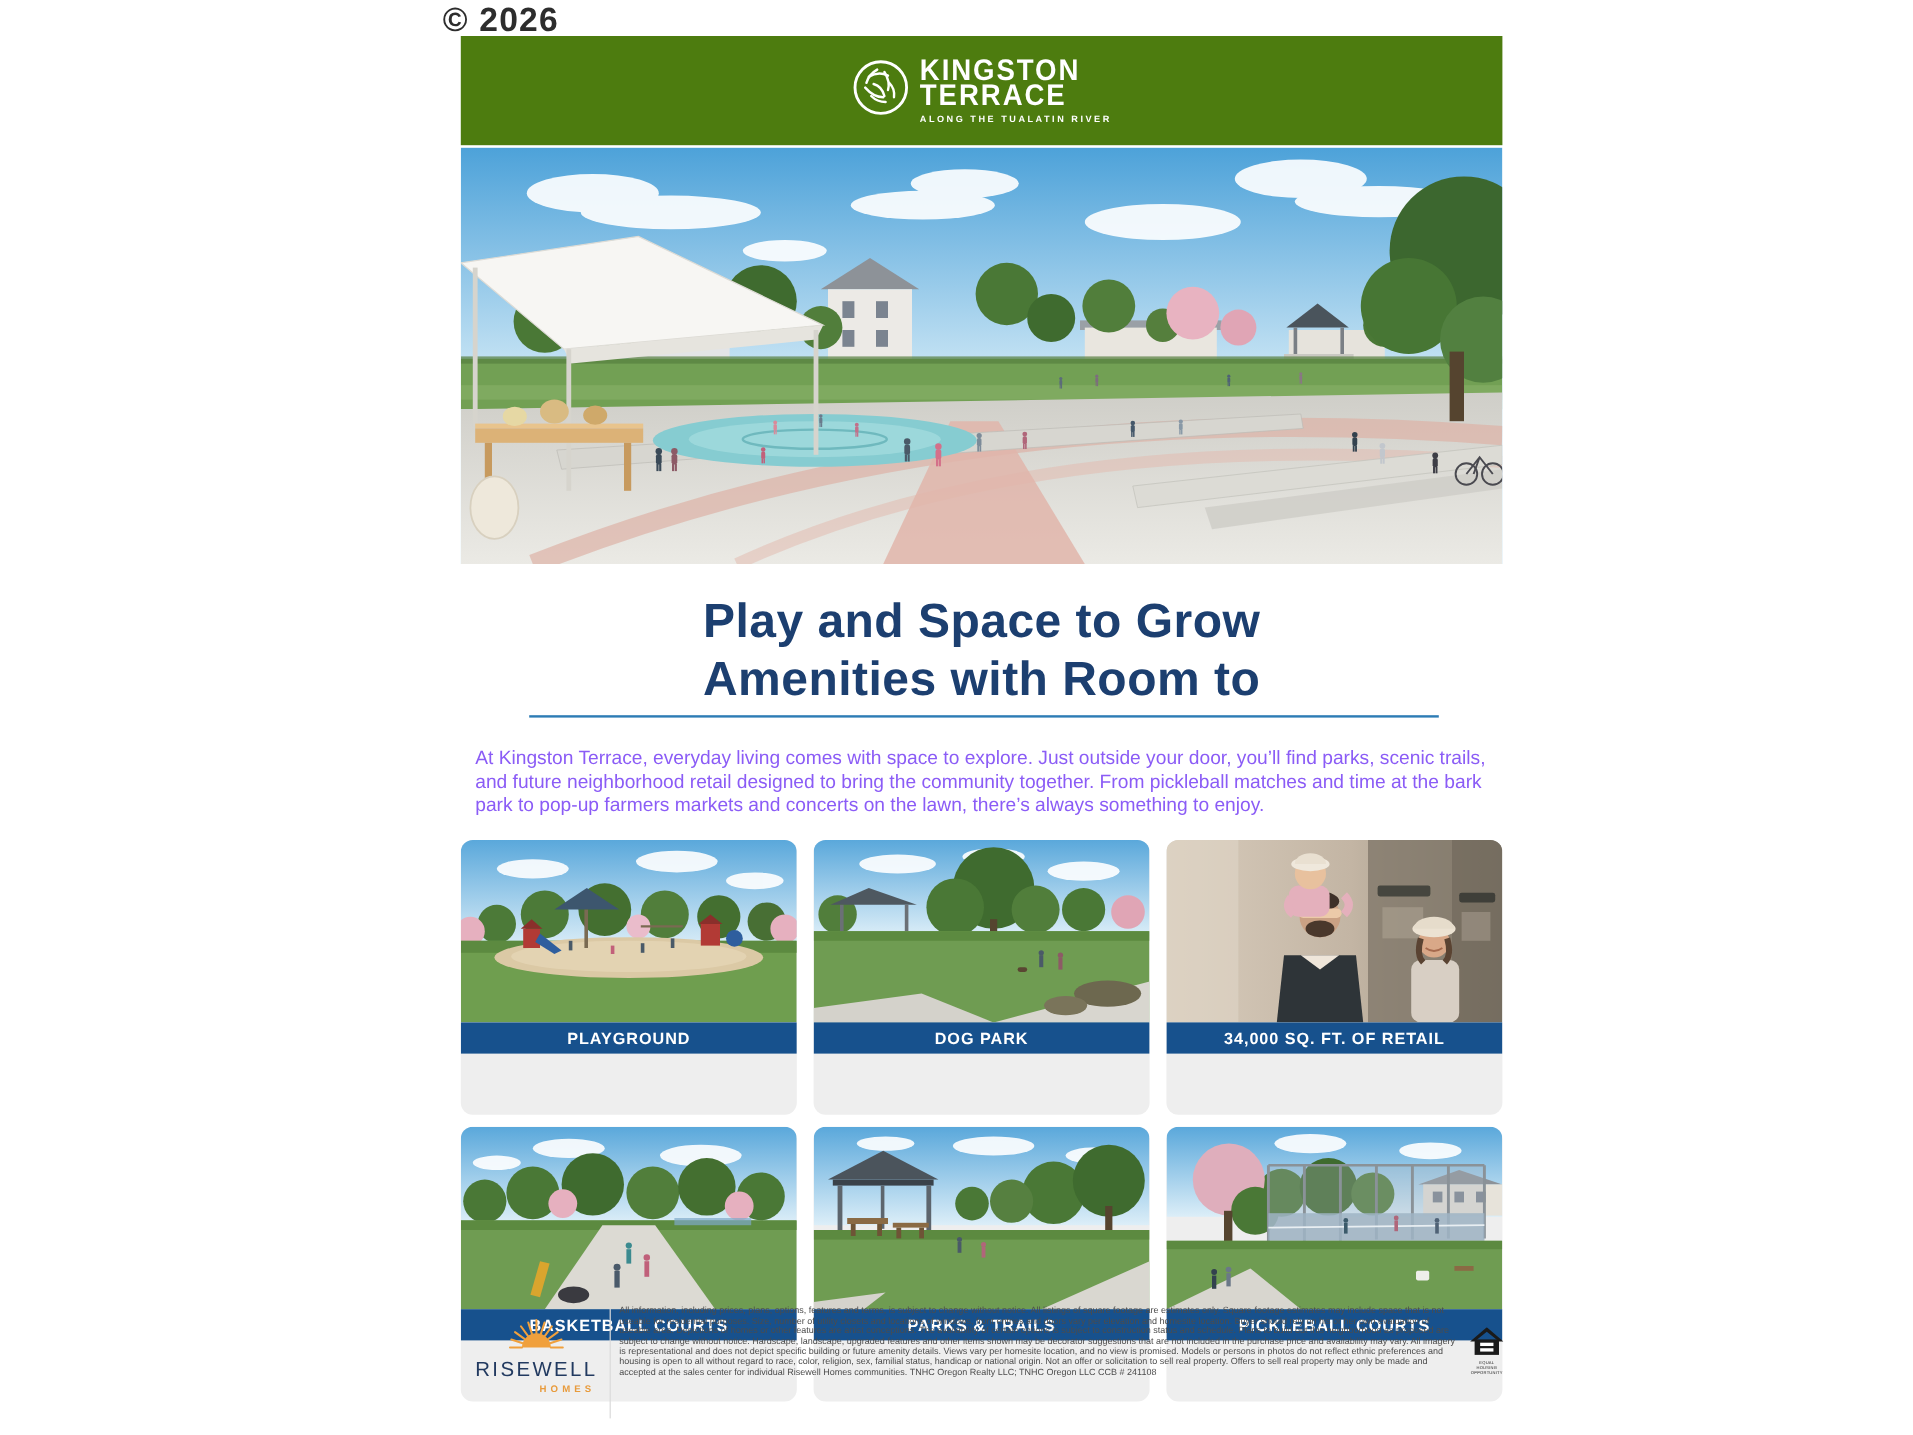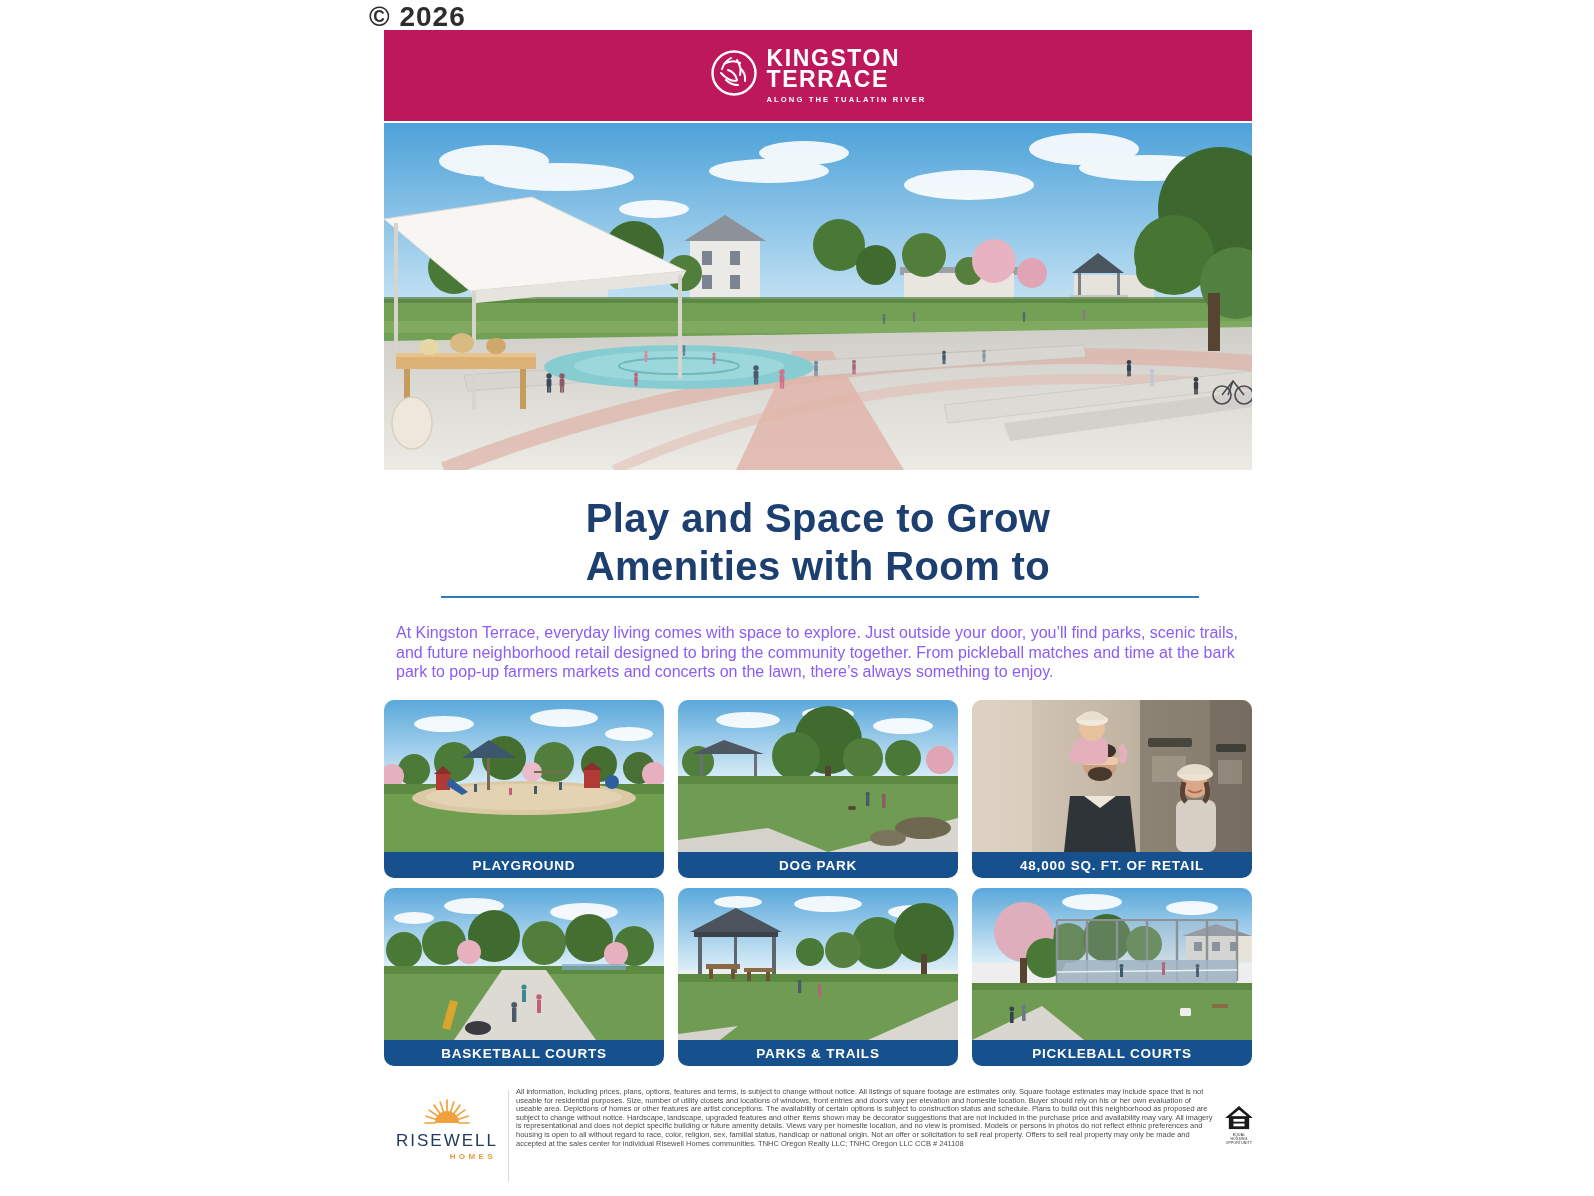--- a/index.html
+++ b/index.html
@@ -9,40 +9,40 @@
 
   .watermark {
     position:absolute; left:333px; top:1px; z-index:6;
     font-size:28px; font-weight:bold; color:#2d2d2d; letter-spacing:1px;
     text-shadow:-2px -2px 0 #fff, 2px -2px 0 #fff, -2px 2px 0 #fff, 2px 2px 0 #fff,
                  0 -2px 0 #fff, 0 2px 0 #fff, -2px 0 0 #fff, 2px 0 0 #fff;
   }
 
   .header {
     position:absolute; left:348px; top:30px; width:868px; height:91px;
-    background:#be185d; display:flex; align-items:center; justify-content:center;
+    background:#4d7c0f; display:flex; align-items:center; justify-content:center;
   }
   .logo-group { display:flex; align-items:flex-start; gap:9px; color:#fff; }
   .logo-circle { width:48px; height:48px; margin-top:2px; }
   .brand-text { display:flex; flex-direction:column; }
   .brand-line { display:block; font-size:23px; font-weight:bold; letter-spacing:1.6px; line-height:21px; transform:scaleY(1.08); transform-origin:top left; }
   .tagline { font-size:7.6px; font-weight:bold; letter-spacing:2.1px; margin-top:6px; }
 
   .hero { position:absolute; left:348px; top:123px; width:868px; height:347px; overflow:hidden; background:#cfe8f5; }
 
   .title { position:absolute; left:348px; top:494px; width:868px; text-align:center;
     color:#1c3f70; font-size:40px; font-weight:bold; line-height:48px; letter-spacing:0.4px; }
   .title-rule { position:absolute; left:405px; top:596px; width:758px; height:2px; background:#2d7cb5; }
 
   .intro { position:absolute; left:360px; top:623px; width:846px; text-align:left;
     font-size:16px; line-height:19.5px; color:#8b5cf6; }
 
   .cards { position:absolute; left:348px; top:700px; width:868px;
     display:grid; grid-template-columns:repeat(3,280px); gap:10px 14px; }
-  .card { width:280px; height:178px; border-radius:10px; overflow:hidden;
+  .card { width:280px; height:229px; border-radius:10px; overflow:hidden;
     display:flex; flex-direction:column; background:#eee; }
   .card-img { width:280px; height:152px; display:block; }
   .card-label { height:26px; background:#17518d; color:#fff; font-size:13.5px; font-weight:bold;
     letter-spacing:0.8px; display:flex; align-items:center; justify-content:center; }
 
   .footer { position:absolute; left:348px; top:1086px; width:868px; height:102px; }
   .risewell { position:absolute; left:8px; top:6px; width:110px; text-align:center; }
   .risewell-name { font-size:17px; font-weight:normal; color:#223a60; letter-spacing:2px; margin-top:1px; }
   .risewell-sub { font-size:8px; font-weight:bold; color:#e89b3c; letter-spacing:3.4px; text-align:right; padding-right:6px; margin-top:1px; }
   .footer-divider { position:absolute; left:124px; top:4px; width:1px; height:92px; background:#dadada; }
@@ -332,21 +332,21 @@
         <ellipse cx="120" cy="20" rx="16" ry="6" fill="#efe8dc"></ellipse>
         <path d="M107,20 a13,9 0 0 1 26,0 z" fill="#e9e0d1"></path>
         <rect x="204" y="100" width="40" height="52" rx="8" fill="#d8cfc4"></rect>
         <circle cx="223" cy="85" r="13" fill="#d9a888"></circle>
         <path d="M212,82 q -4,14 2,20" stroke="#5a4332" stroke-width="5" fill="none"></path>
         <path d="M234,82 q 4,14 -2,20" stroke="#5a4332" stroke-width="5" fill="none"></path>
         <ellipse cx="223" cy="74" rx="18" ry="7" fill="#ece2d2"></ellipse>
         <path d="M206,74 a17,10 0 0 1 34,0 z" fill="#e6dccb"></path>
         <path d="M216,90 q 7,5 14,0" stroke="#a66a4e" stroke-width="1.6" fill="none"></path>
       </svg>
-      <div class="card-label">48,000 SQ. FT. OF RETAIL</div>
+      <div class="card-label">34,000 SQ. FT. OF RETAIL</div>
     </div>
 
     <div class="card">
       <svg class="card-img" viewBox="0 0 280 152">
         <defs>
             <linearGradient id="s5" x1="0" y1="0" x2="0" y2="1">
               <stop offset="0" stop-color="#5aa8db"></stop>
               <stop offset="1" stop-color="#dceef8"></stop>
             </linearGradient>
           </defs>

